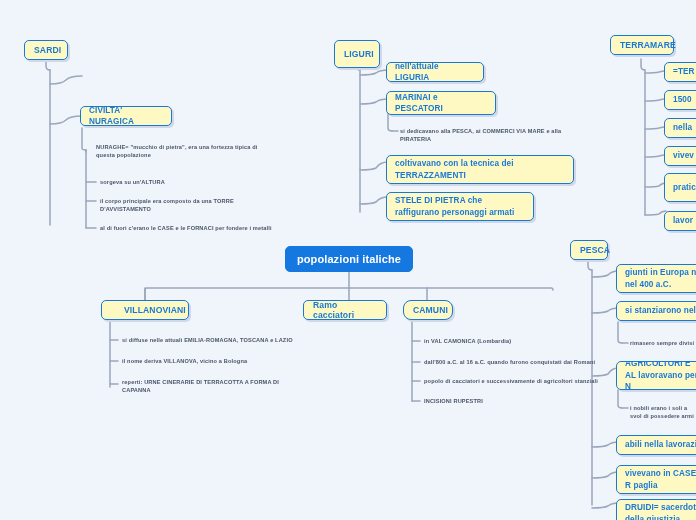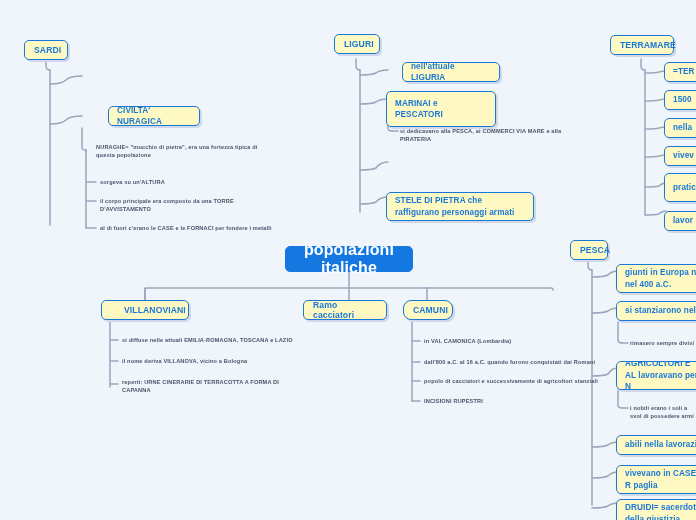--- a/index.html
+++ b/index.html
@@ -26,21 +26,21 @@
     box-shadow:2px 2px 0 0 #cfd9ea;
     display:flex;
     align-items:center;
   }
   .node span{display:block;width:100%;}
 
   .root{
     background:#1478e0;
     border-color:#1478e0;
     color:#ffffff;
-    font-size:16px;
+    font-size:11px;
     justify-content:center;
     text-align:center;
     box-shadow:none;
     padding:0 10px;
   }
   .lvl1{ font-size:8.6px; padding:0 9px; }
   .lvl2{ font-size:8.2px; padding:4px 8px; line-height:11.5px; }
 
   
   .note{
@@ -126,45 +126,48 @@
     </g>
   </svg>
 
   <div class="node root" style="left:285px;top:246px;width:128px;height:26px;">
     <span>popolazioni italiche</span>
   </div>
 
   <div class="node lvl1" style="left:24px;top:40px;width:44px;height:20px;">
     <span>SARDI</span>
   </div>
-  <div class="node lvl2" style="left:80px;top:106px;width:92px;height:20px;margin-left:28px;">
+  <div class="node lvl2" style="left:80px;top:106px;width:92px;height:20px;">
     <span>CIVILTA' NURAGICA</span>
   </div>
 
   <div class="note" style="left:96px;top:143px;width:162px;">
     <span>NURAGHE= "mucchio di pietra", era una fortezza tipica di questa popolazione</span>
   </div>
   <div class="note" style="left:100px;top:178px;width:160px;">
     <span>sorgeva su un'ALTURA</span>
   </div>
   <div class="note" style="left:100px;top:197px;width:150px;">
     <span>il corpo principale era composto da una TORRE D'AVVISTAMENTO</span>
   </div>
   <div class="note" style="left:100px;top:224px;width:180px;">
     <span>al di fuori c'erano le CASE e le FORNACI per fondere i metalli</span>
   </div>
 
-  <div class="node lvl1" style="left:334px;top:34px;width:46px;height:20px;">
+  <div class="node lvl1" style="left:334px;top:40px;width:46px;height:28px;">
     <span>LIGURI</span>
   </div>
-  <div class="node lvl2" style="left:386px;top:62px;width:98px;height:20px;margin-left:16px;">
+  <div class="node lvl2" style="left:386px;top:62px;width:98px;height:20px;">
     <span>nell'attuale LIGURIA</span>
   </div>
-  <div class="node lvl2" style="left:386px;top:91px;width:110px;height:36px;">
+  <div class="node lvl2" style="left:386px;top:91px;width:110px;height:24px;">
     <span>MARINAI e PESCATORI</span>
+  </div>
+  <div class="node lvl2" style="left:386px;top:155px;width:188px;height:29px;">
+    <span>coltivavano con la tecnica dei TERRAZZAMENTI</span>
   </div>
   <div class="node lvl2" style="left:386px;top:192px;width:148px;height:29px;">
     <span>STELE DI PIETRA che raffigurano personaggi armati</span>
   </div>
   <div class="note" style="left:400px;top:127px;width:168px;">
     <span>si dedicavano alla PESCA, ai COMMERCI VIA MARE e alla PIRATERIA</span>
   </div>
 
   <div class="node lvl1" style="left:610px;top:35px;width:64px;height:20px;">
     <span>TERRAMARE</span>

